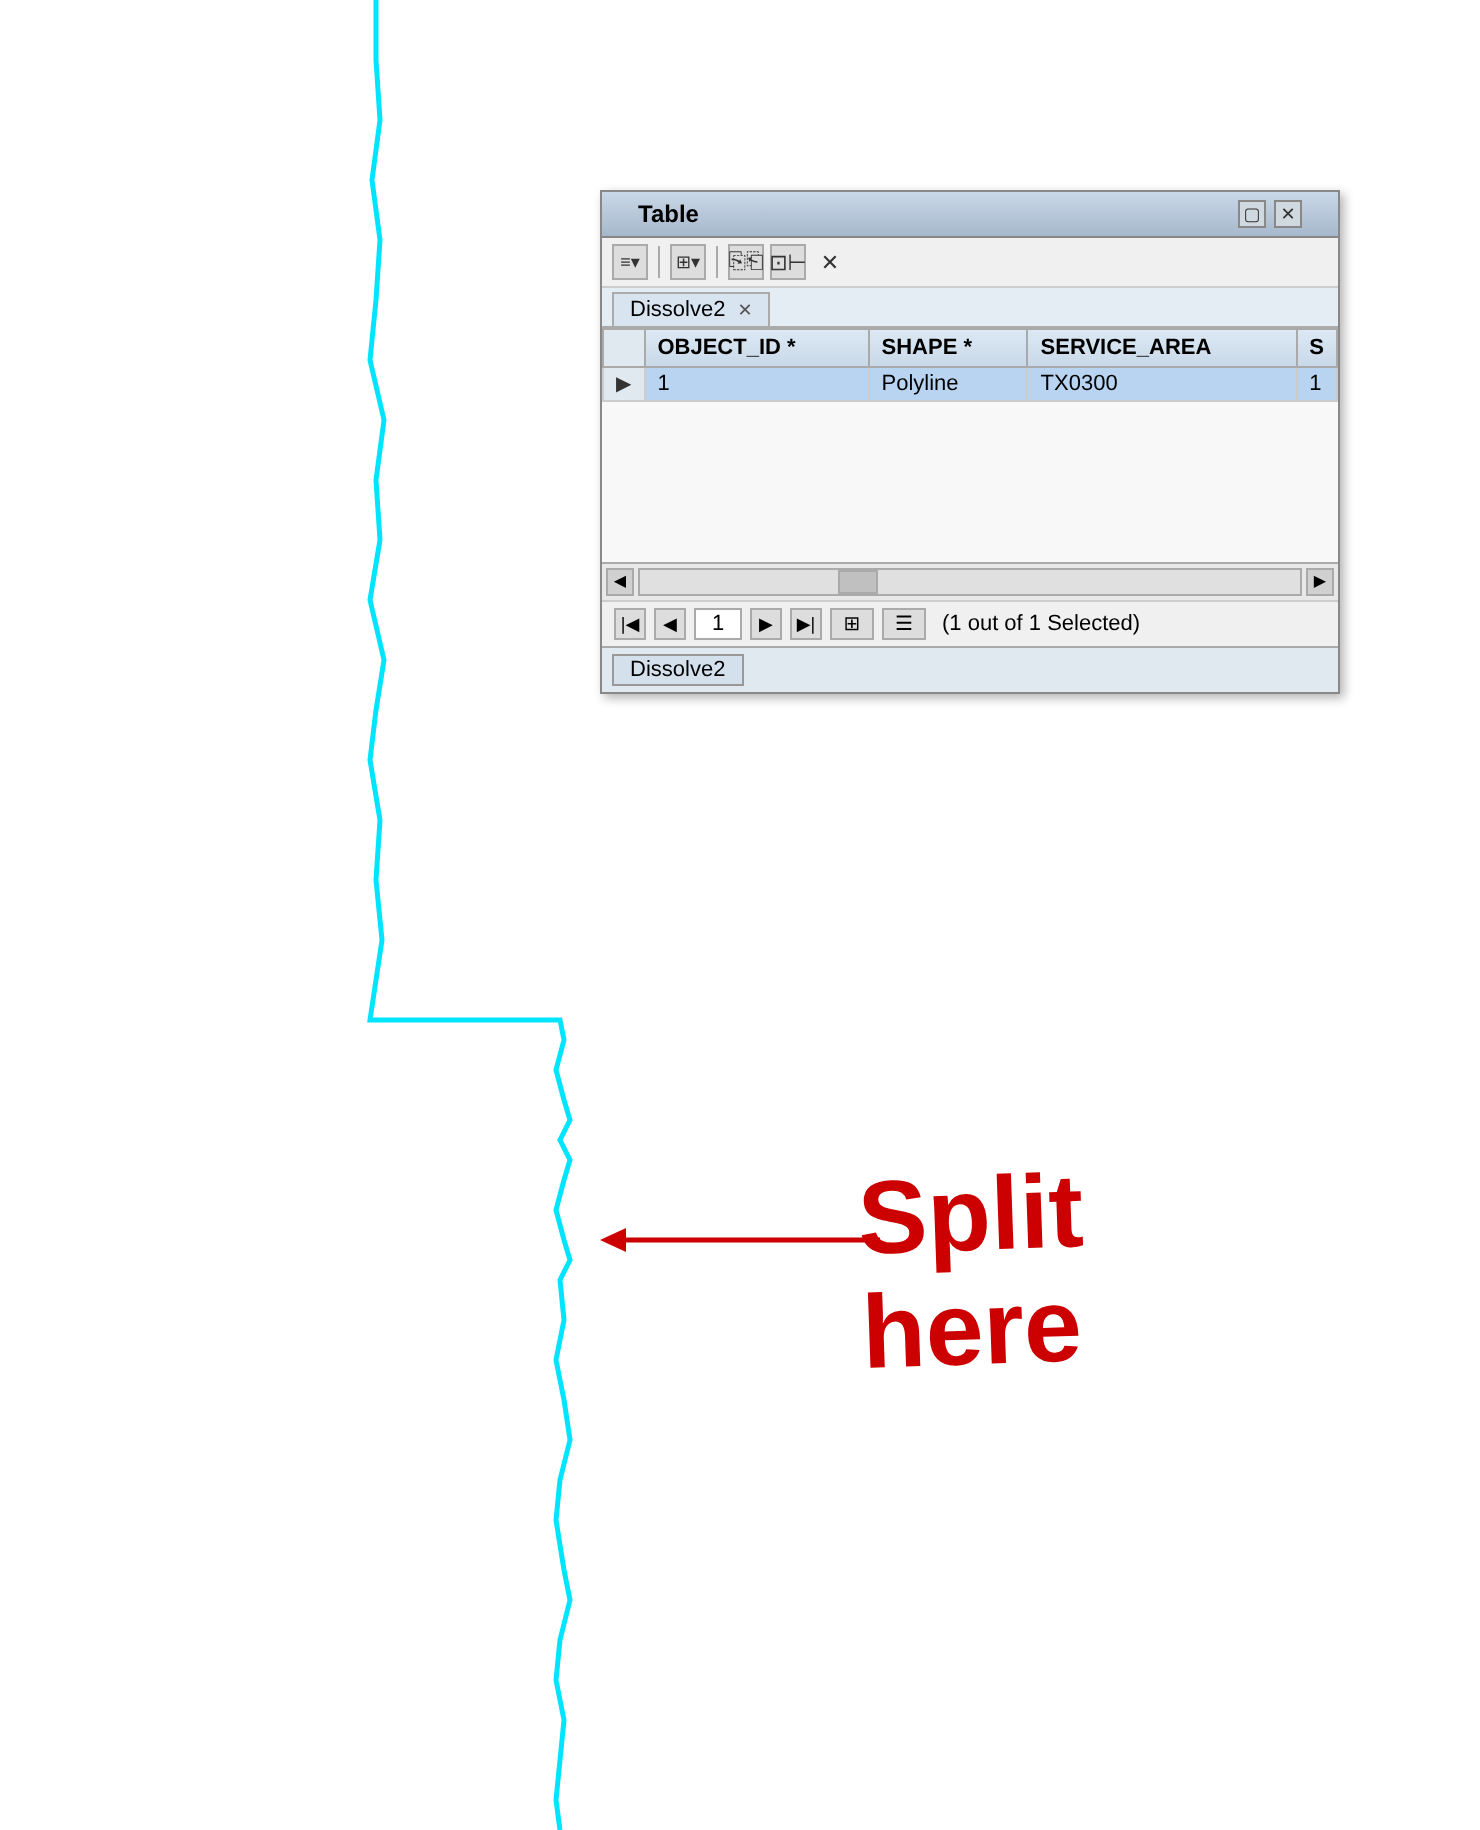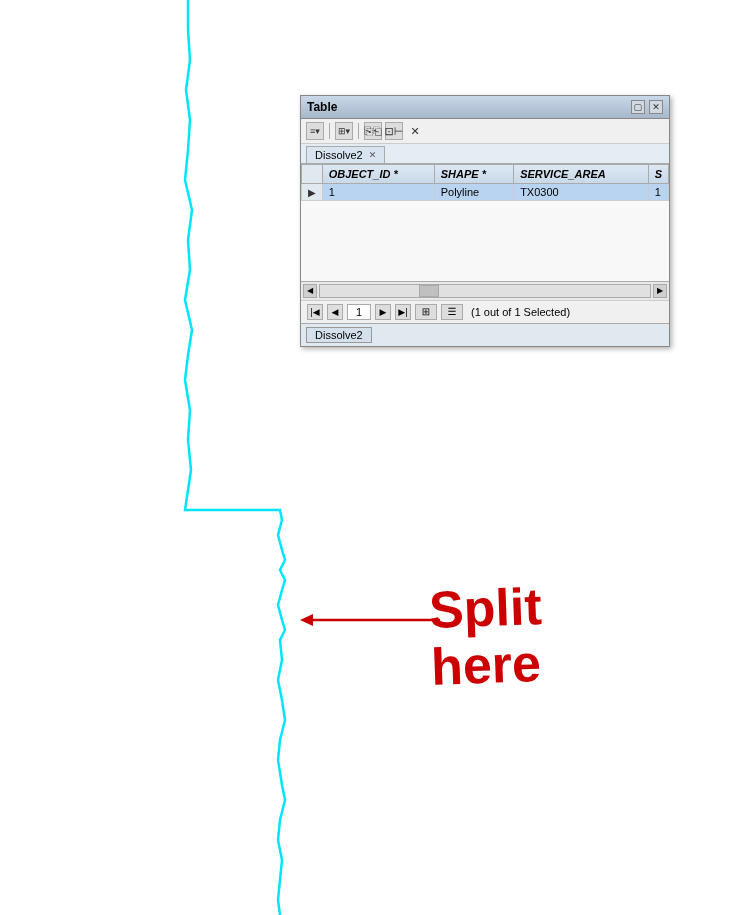--- a/index.html
+++ b/index.html
@@ -39,21 +39,21 @@
       top: 95px;
       left: 300px;
       width: 370px;
       background: #f0f0f0;
       border: 1px solid #888;
       box-shadow: 2px 2px 5px rgba(0,0,0,0.3);
     }
 
     .title-bar {
       background: linear-gradient(to bottom, #c8d8e8, #a8b8cc);
-      padding: 4px 6px;
+      padding: 4px 18px;
       display: flex;
       align-items: flex-start;
       justify-content: space-between;
       border-bottom: 1px solid #888;
       gap: 40px;
     }
 
     .title-bar-left {
       font-weight: bold;
       font-size: 12px;
@@ -151,21 +151,20 @@
     }
 
     .table-grid th {
       border: 1px solid #aaa;
       padding: 3px 6px;
       text-align: left;
       font-weight: bold;
       font-size: 11px;
       color: #000;
       white-space: nowrap;
-      font-style: italic;
     }
 
     .table-grid td {
       border: 1px solid #ccc;
       padding: 2px 6px;
       white-space: nowrap;
     }
 
     .row-selector {
       width: 12px;

